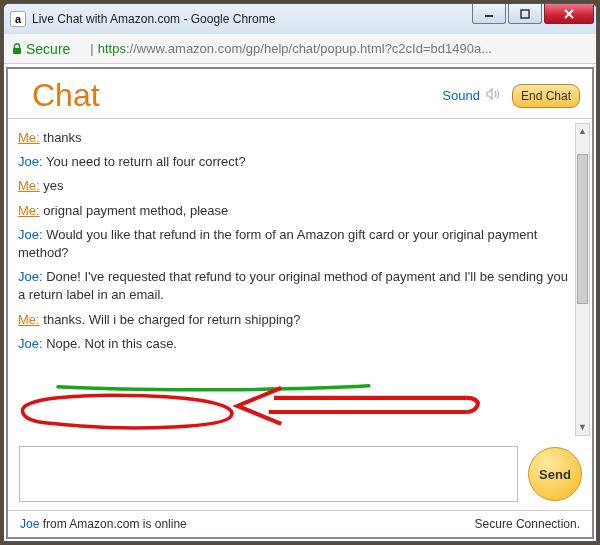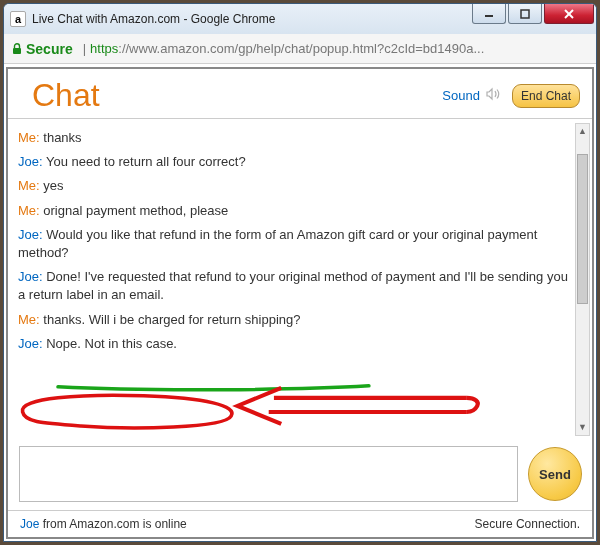--- a/index.html
+++ b/index.html
@@ -53,21 +53,21 @@
   }
   .addrbar {
     height: 30px;
     background: #f5f5f5;
     border-bottom: 1px solid #d0d0d0;
     display: flex; align-items: center;
     padding: 0 8px;
     font-size: 13px;
   }
   .secure-lock { width: 10px; height: 12px; margin-right: 4px; }
-  .secure-label { color: #1a8a1a; margin-right: 6px; font-size: 14px; font-weight: bold; }
+  .secure-label { color: #1a8a1a; margin-right: 16px; font-size: 14px; }
   .url-sep { color: #777; margin: 0 4px; }
   .url { color: #555; white-space: nowrap; overflow: hidden; }
   .url .https { color: #1a8a1a; }
   .url .rest { color: #777; }
 
   .mainframe {
     flex: 1;
     border: 2px solid #888;
     margin: 3px 2px 2px 2px;
     display: flex; flex-direction: column;
@@ -97,21 +97,21 @@
 
   .transcript {
     position: relative;
     flex: 1;
     overflow: hidden;
     font-size: 13px;
     padding: 4px 20px 4px 10px;
     line-height: 1.4;
   }
   .msg { margin: 6px 0; }
-  .sender-me { color: #e47911; font-weight: normal; }
+  .sender-me { color: #e47911; font-weight: normal; text-decoration: underline; }
   .sender-agent { color: #0066c0; }
   .msg .text { color: #333; }
   .scrollbar {
     position: absolute; right: 2px; top: 4px; bottom: 4px; width: 15px;
     background: #f0f0f0; border: 1px solid #d0d0d0;
   }
   .scrollbtn { height: 15px; text-align: center; font-size: 9px; color: #666; line-height: 15px; cursor: pointer; background:#f0f0f0;}
   .thumb { position: absolute; left: 1px; right: 1px; top: 30px; height: 150px; background: #cdcdcd; border: 1px solid #aaa; cursor: pointer;}
 
   .annot { position: absolute; pointer-events: none; }

